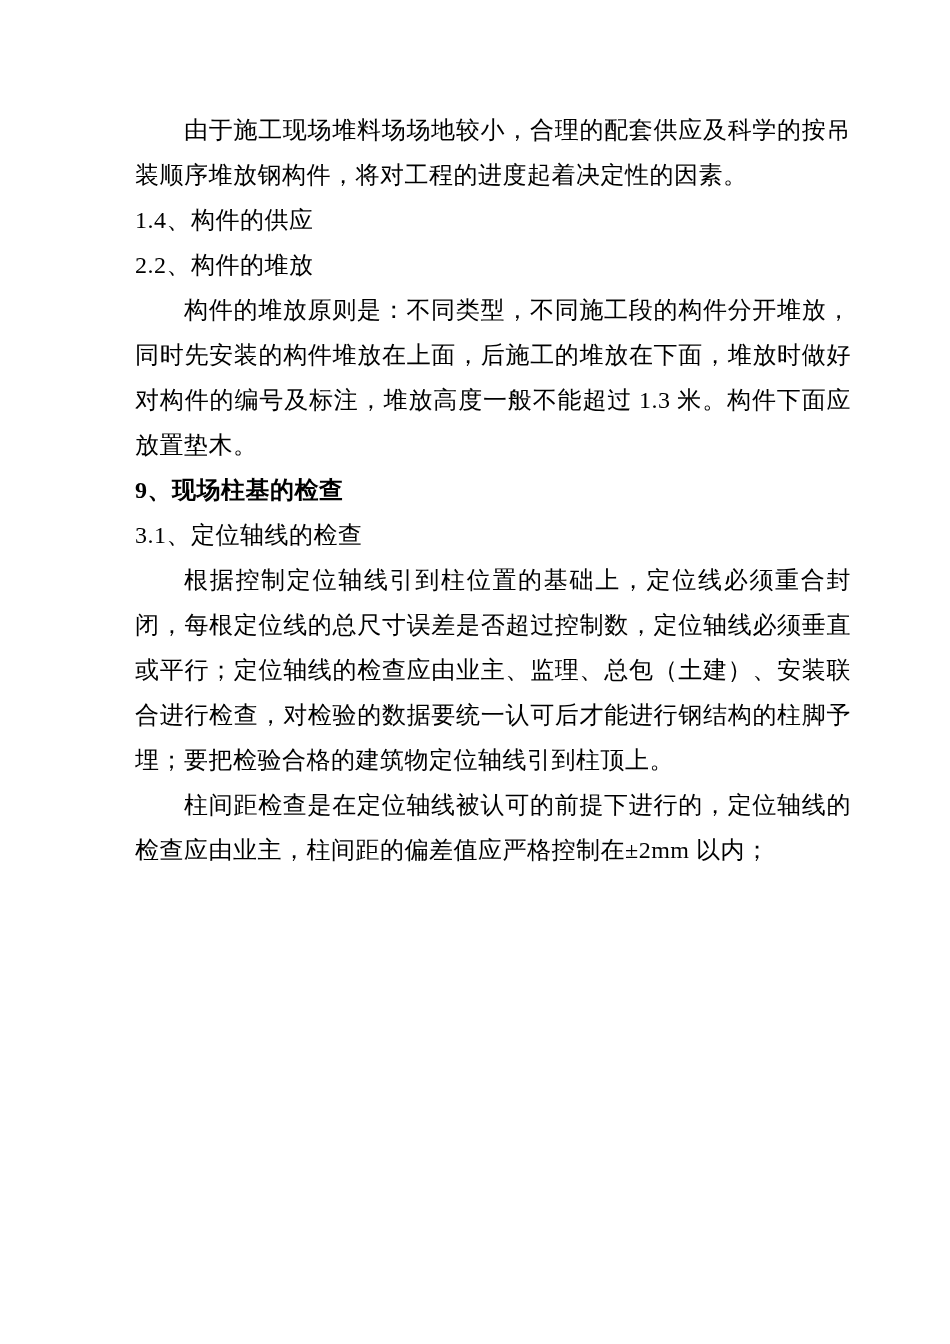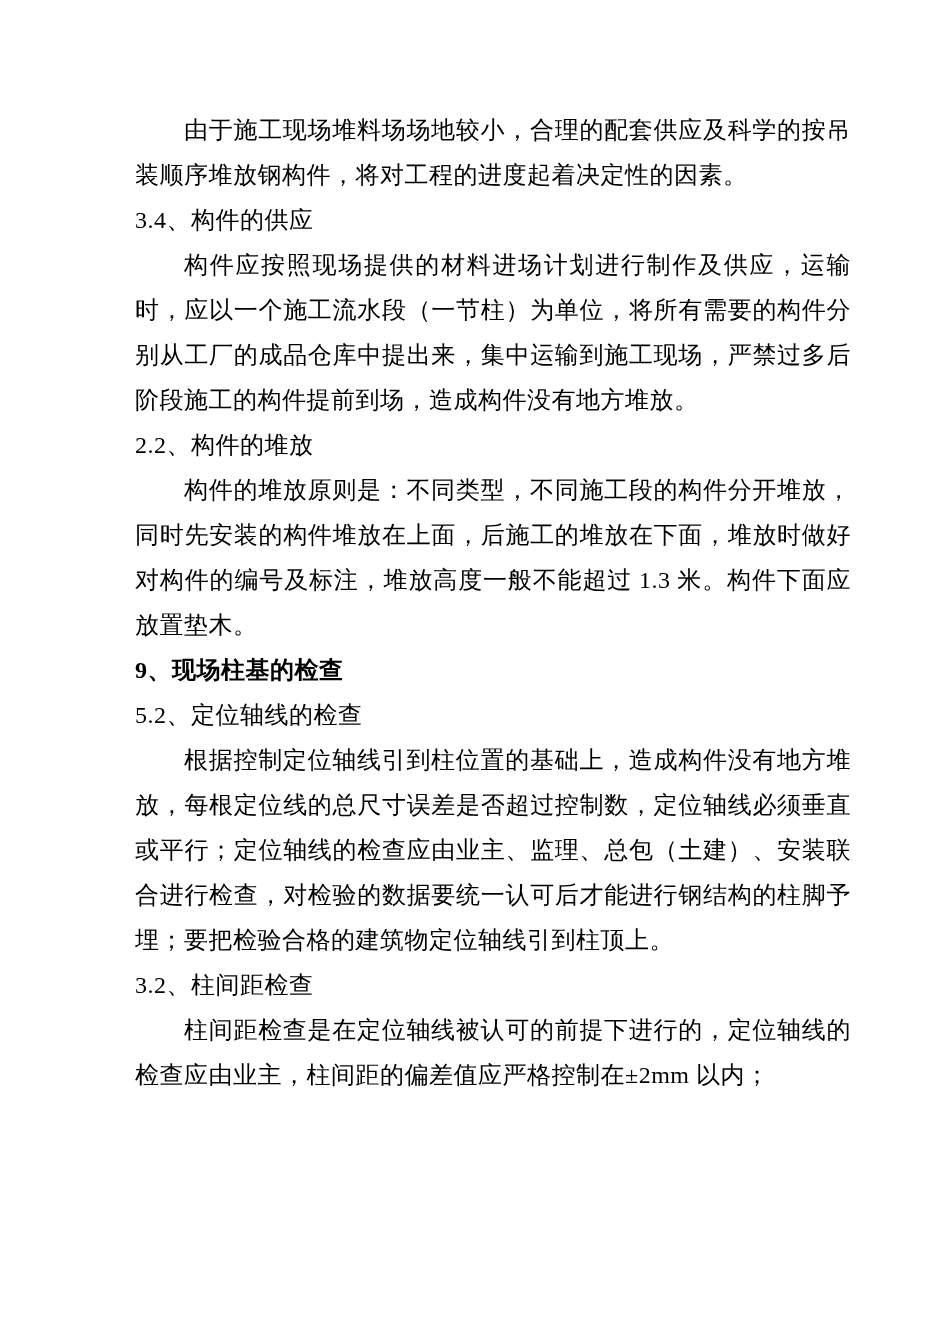--- a/index.html
+++ b/index.html
@@ -37,23 +37,21 @@
     font-weight: 700;
     font-size: 25px;
   }
 </style>
 </head>
 <body>
 
 <div class="page">
   <div class="content">
     <p class="para-indent">由于施工现场堆料场场地较小，合理的配套供应及科学的按吊装顺序堆放钢构件，将对工程的进度起着决定性的因素。</p>
-    <p>3.4、构件的供应</p>
-    <p class="para-indent">构件应按照现场提供的材料进场计划进行制作及供应，运输时，应以一个施工流水段（一节柱）为单位，将所有需要的构件分别从工厂的成品仓库中提出来，集中运输到施工现场，严禁过多后阶段施工的构件提前到场，造成构件没有地方堆放。</p>
+    <p>1.4、构件的供应</p>
     <p>2.2、构件的堆放</p>
     <p class="para-indent">构件的堆放原则是：不同类型，不同施工段的构件分开堆放，同时先安装的构件堆放在上面，后施工的堆放在下面，堆放时做好对构件的编号及标注，堆放高度一般不能超过 1.3 米。构件下面应放置垫木。</p>
     <p class="heading-bold">9、现场柱基的检查</p>
-    <p>5.2、定位轴线的检查</p>
-    <p class="para-indent">根据控制定位轴线引到柱位置的基础上，造成构件没有地方堆放，每根定位线的总尺寸误差是否超过控制数，定位轴线必须垂直或平行；定位轴线的检查应由业主、监理、总包（土建）、安装联合进行检查，对检验的数据要统一认可后才能进行钢结构的柱脚予埋；要把检验合格的建筑物定位轴线引到柱顶上。</p>
-    <p>3.2、柱间距检查</p>
+    <p>3.1、定位轴线的检查</p>
+    <p class="para-indent">根据控制定位轴线引到柱位置的基础上，定位线必须重合封闭，每根定位线的总尺寸误差是否超过控制数，定位轴线必须垂直或平行；定位轴线的检查应由业主、监理、总包（土建）、安装联合进行检查，对检验的数据要统一认可后才能进行钢结构的柱脚予埋；要把检验合格的建筑物定位轴线引到柱顶上。</p>
     <p class="para-indent">柱间距检查是在定位轴线被认可的前提下进行的，定位轴线的检查应由业主，柱间距的偏差值应严格控制在±2mm 以内；</p>
   </div>
 </div>
 
 </body></html>

